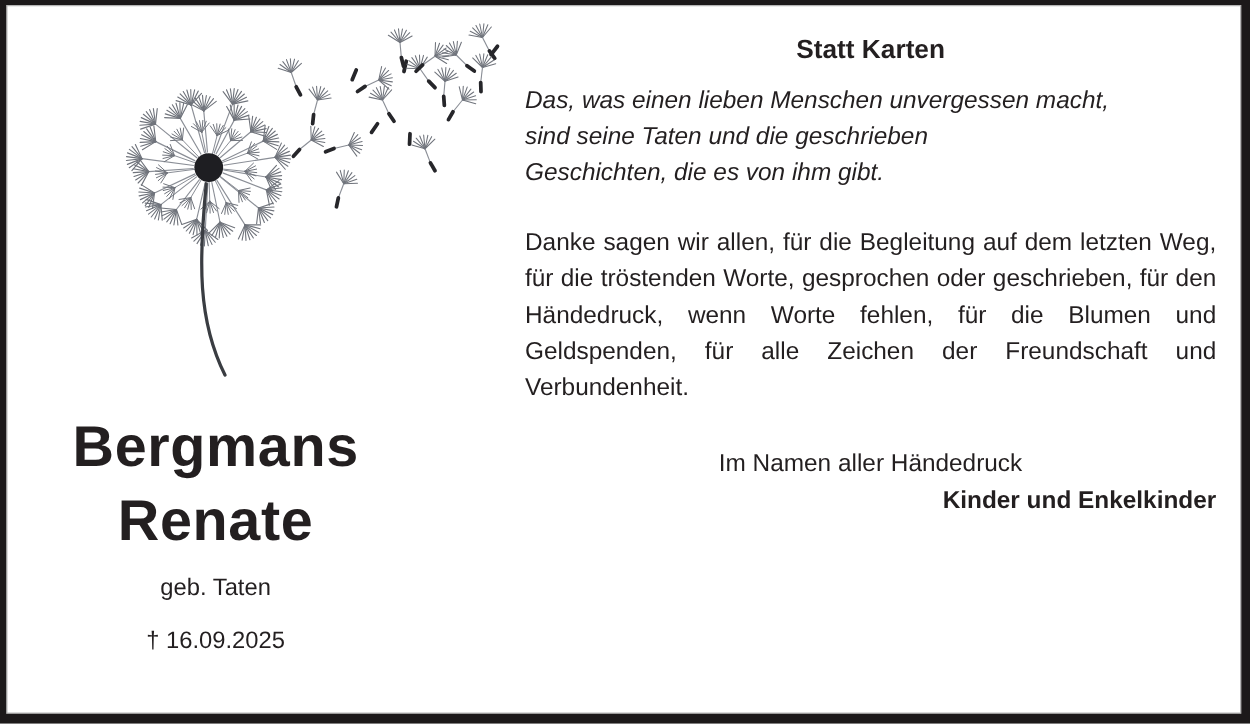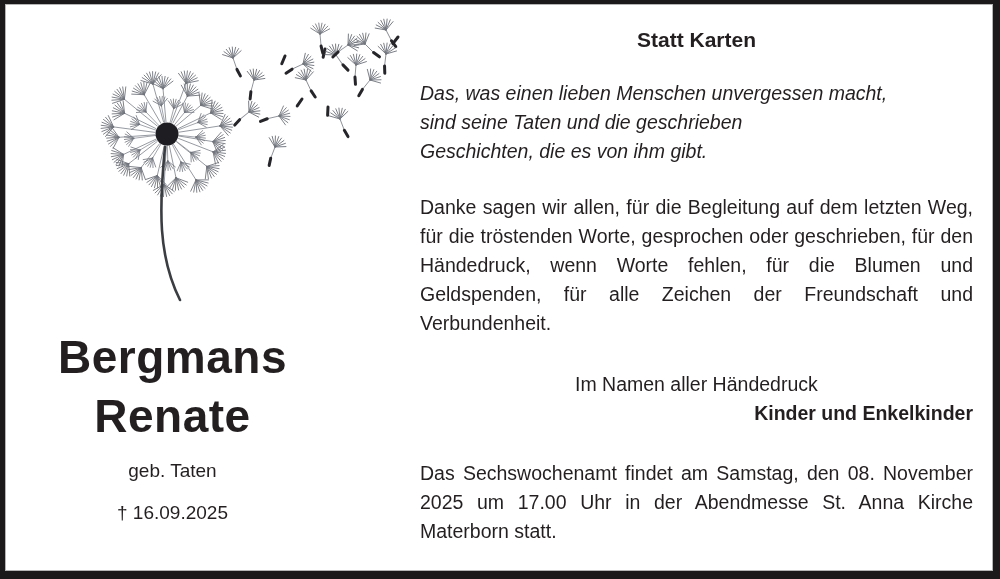--- a/index.html
+++ b/index.html
@@ -25,21 +25,21 @@
   .maiden{font-size:19px;margin-top:14px;}
   .dates{display:inline-block;text-align:left;font-size:19px;line-height:26px;margin-top:18px;}
   .right-col{
     position:absolute;left:415px;top:0;width:553px;
   }
   .statt-karten{
     margin-top:23px;text-align:center;
     font-size:21px;font-weight:bold;line-height:25px;
   }
   .epigraph{
-    margin-top:27px;
+    margin-top:14px;
     font-style:italic;font-size:19.5px;line-height:29px;
   }
   .thanks{
     margin-top:27px;
     font-size:19.5px;line-height:29px;
     text-align:justify;
     hyphens:manual;
   }
   .signature{margin-top:32px;margin-left:155px;font-size:19.5px;line-height:29px;}
   .signature .family{font-weight:bold;text-align:right;}
@@ -611,16 +611,15 @@
       <div>Geschichten, die es von ihm gibt.</div>
     </div>
 
     <div class="thanks">Danke sagen wir allen, für die Begleitung auf dem letz­ten Weg, für die tröstenden Worte, gesprochen oder geschrieben, für den Händedruck, wenn Worte fehlen, für die Blumen und Geldspenden, für alle Zeichen der Freundschaft und Verbundenheit.</div>
 
     <div class="signature">
       <div>Im Namen aller Händedruck</div>
       <div class="family">Kinder und Enkelkinder</div>
     </div>
 
-    <div class="service">Das Sechswochenamt findet am Samstag, den 08. November 2025 um 17.00 Uhr in der Abendmesse St. Anna Kirche Materborn statt.</div>
   </div>
 
 </div>
 
 </body></html>

